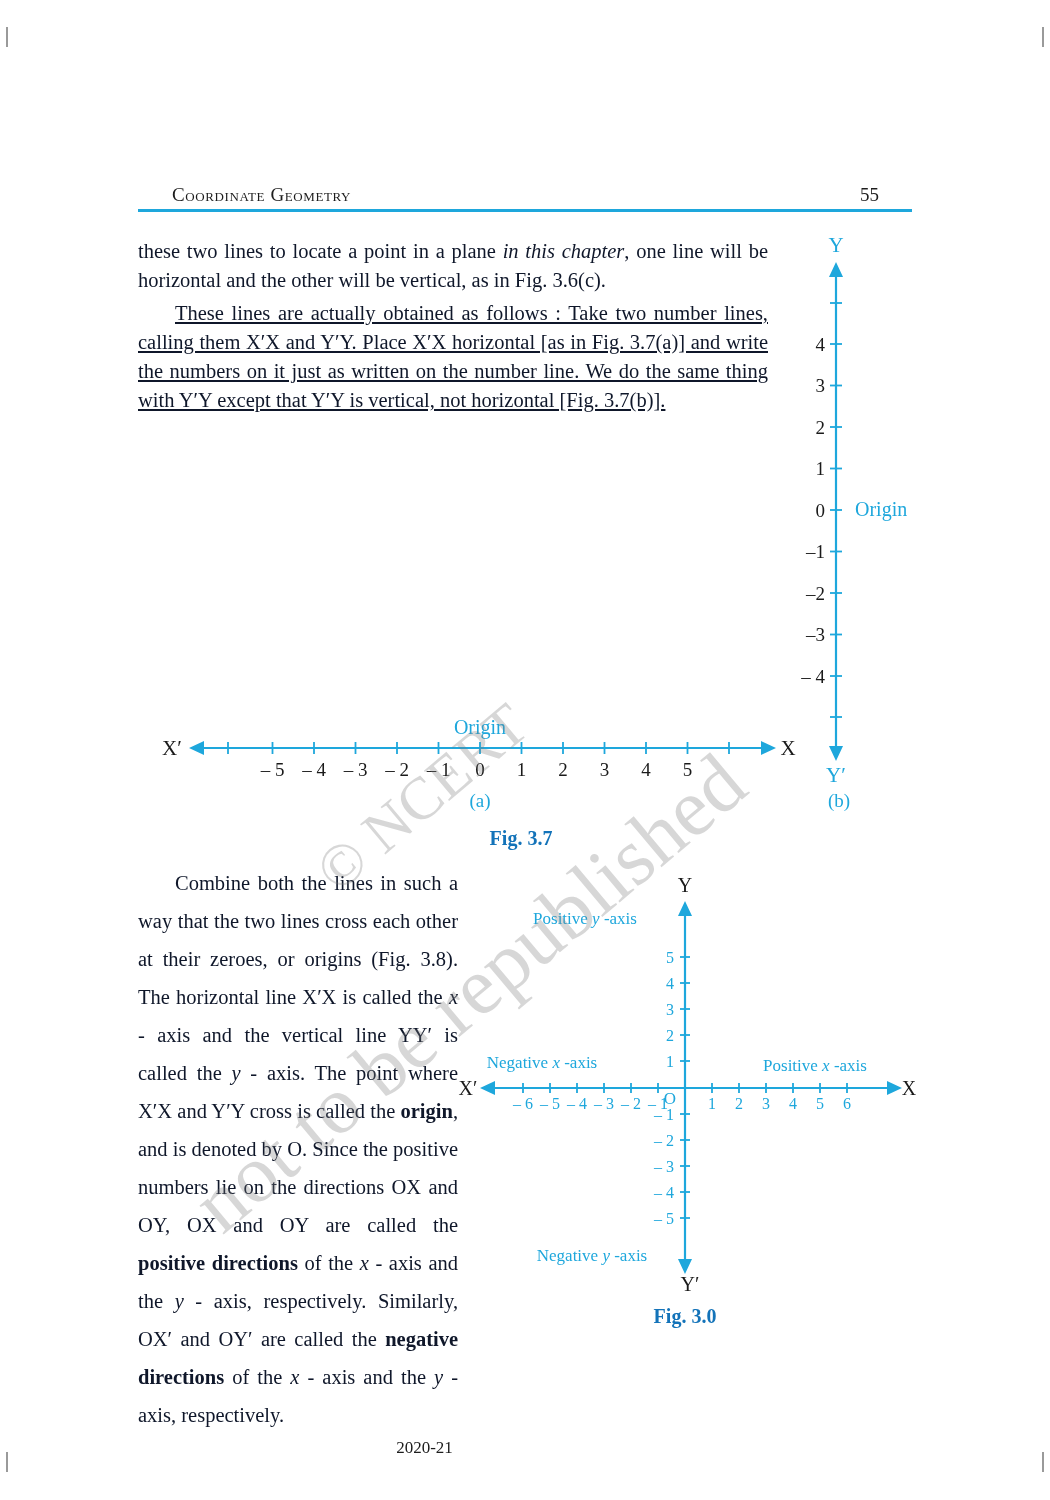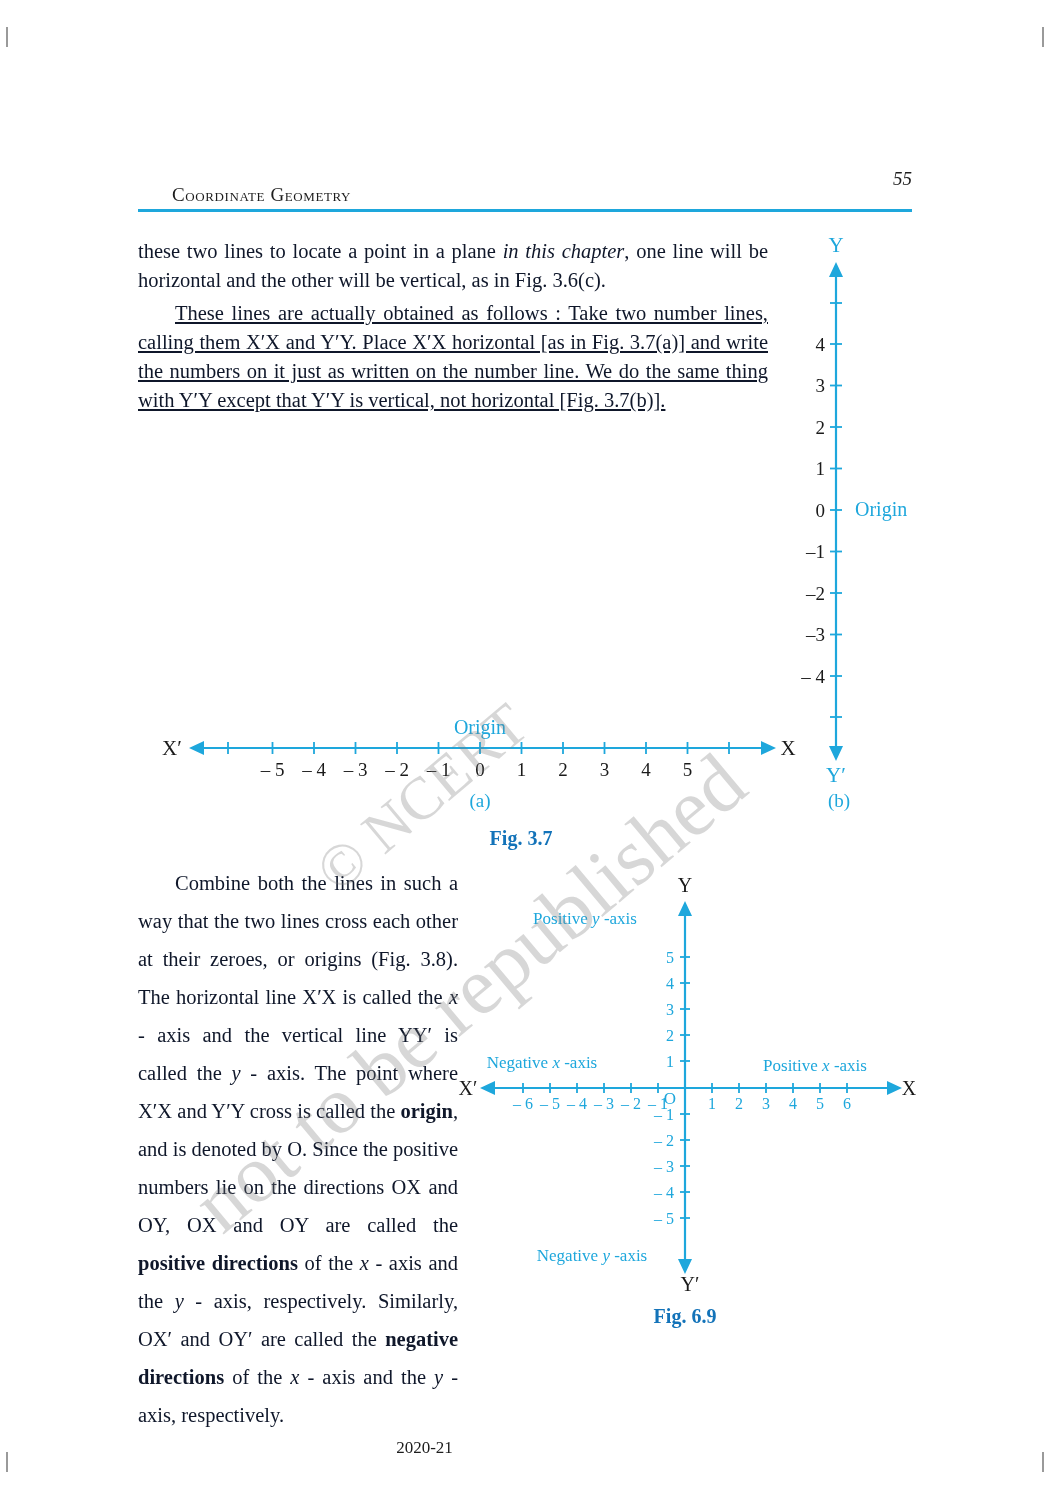--- a/index.html
+++ b/index.html
@@ -7,21 +7,21 @@
   .page {
     position:relative; width:1050px; height:1500px; background:#ffffff;
     font-family:"Liberation Serif", serif; color:#161616; overflow:hidden;
     --accent:#1ea7dc; --caption:#1373b9;
   }
   .crop { position:absolute; width:2px; height:20px; background:#9a9a9a; }
   .header-title {
     position:absolute; left:138px; top:184px; font-variant:small-caps;
     font-size:19px; letter-spacing:0.6px; color:#1d1d1d;margin-left:34px;
   }
-  .page-num { position:absolute; top:168px; left:860px; width:52px; text-align:right; font-size:19px; color:#1d1d1d;font-style:italic; }
+  .page-num { position:absolute; top:184px; left:860px; width:52px; font-size:19px; color:#1d1d1d; }
   .rule { position:absolute; left:138px; top:209px; width:774px; height:3px; background:var(--accent); }
   .para { position:absolute; font-size:20.5px; line-height:29px; text-align:justify; color:#0f172a; }
   #p1 { left:138px; top:237px; width:630px; }
   #p2 { left:138px; top:299px; width:630px; text-indent:37px;text-decoration:underline; }
   #p3 { left:138px; top:864px; width:320px; text-indent:37px; line-height:38px; }
   .run-i { font-style:italic; }
   .run-b { font-weight:700; }
   .fig { position:absolute; }
   svg text { font-family:"Liberation Serif", serif; fill:#1a1a1a; }
   svg .cy { fill:var(--accent); }
@@ -201,20 +201,20 @@
         <text class="cy" x="224" y="327.5" text-anchor="end">– 4</text>
         <text class="cy" x="224" y="353.5" text-anchor="end">– 5</text>
       </g>
     </svg>
     <div class="dirlabel" style="left:135px; top:49px;"><span>Positive </span><span class="run-i">y</span><span> -axis</span></div>
     <div class="dirlabel" style="left:72px; top:193px;margin-left:20px;"><span>Negative </span><span class="run-i">x</span><span> -axis</span></div>
     <div class="dirlabel" style="left:365px; top:196px;"><span>Positive </span><span class="run-i">x</span><span> -axis</span></div>
     <div class="dirlabel" style="left:142px; top:386px;"><span>Negative </span><span class="run-i">y</span><span> -axis</span></div>
   </div>
 
-  <div class="caption" style="left:685px; top:1305px;">Fig. 6.9</div>
+  <div class="caption" style="left:685px; top:1305px;">Fig. 3.0</div>
 
   <div class="wm" id="wm1">© NCERT</div>
   <div class="wm" id="wm2">not to be republished</div>
 
   <div class="footer">2020-21</div>
 
 </div>
 
 </body></html>

